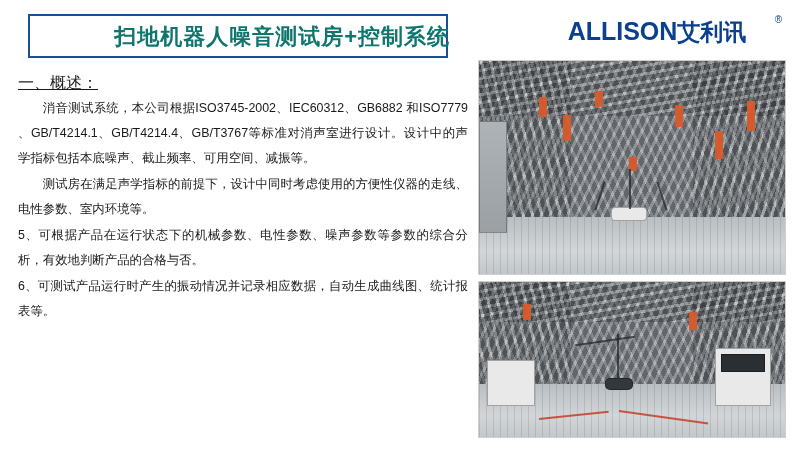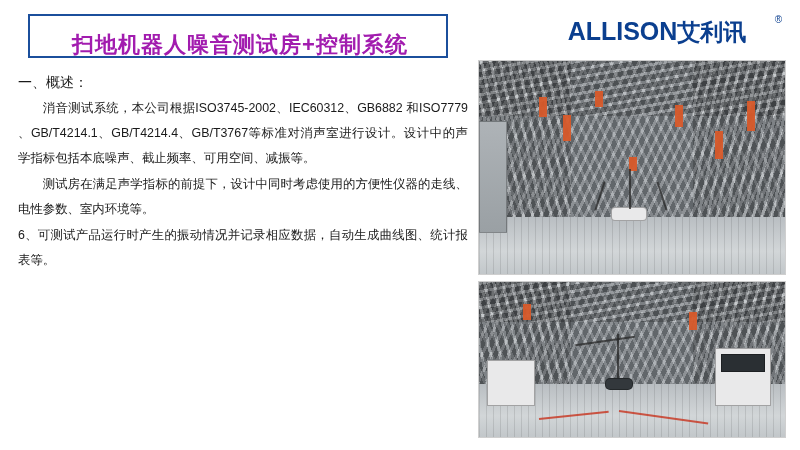--- a/index.html
+++ b/index.html
@@ -28,28 +28,28 @@
     top: 14px;
     width: 420px;
     height: 44px;
     border: 2px solid #1b4f9c;
     background: #ffffff;
     box-sizing: border-box;
   }
   #title-text {
     position: absolute;
     left: 0;
-    top: 8px;
+    top: 0;
     width: 420px;
     height: 44px;
     line-height: 42px;
-    text-align: center;
+    text-align: right;
     font-size: 22px;
     font-weight: bold;
-    color: #a21caf;
+    color: #0f766e;
     letter-spacing: 1px;
     white-space: nowrap;
   }
 
   
   #logo {
     position: absolute;
     right: 18px;
     top: 16px;
     width: 250px;
@@ -89,21 +89,21 @@
     color: #1a1a1a;
     font-size: 12.4px;
     line-height: 25px;
   }
   .para {
     margin: 0 0 1px 0;
     text-align: justify;
     white-space: normal;
   }
   .indent2 { text-indent: 2em; }
-  .heading { font-size: 14px; }
+  .heading { font-size: 16px; text-decoration: underline; }
 
   
   #img-top {
     position: absolute;
     left: 478px;
     top: 60px;
     width: 308px;
     height: 215px;
     overflow: hidden;
     background: #9aa0a6;
@@ -219,20 +219,21 @@
 
   <div id="logo">
     <span id="logo-main">ALLISON</span><span id="logo-cn">艾利讯</span>
     <span id="logo-reg">®</span>
   </div>
 
   <div id="body-col">
     <p class="para heading">一、概述：</p>
     <p class="para indent2">消音测试系统，本公司根据ISO3745-2002、IEC60312、GB6882 和ISO7779 、GB/T4214.1、GB/T4214.4、GB/T3767等标准对消声室进行设计。设计中的声学指标包括本底噪声、截止频率、可用空间、减振等。</p>
     <p class="para indent2">测试房在满足声学指标的前提下，设计中同时考虑使用的方便性仪器的走线、电性参数、室内环境等。</p>
+    <p class="para">5、可根据产品在运行状态下的机械参数、电性参数、噪声参数等参数的综合分析，有效地判断产品的合格与否。</p>
     <p class="para">6、可测试产品运行时产生的振动情况并记录相应数据，自动生成曲线图、统计报表等。</p>
   </div>
 
   <div id="img-top">
     <div class="anechoic">
       <div class="wedges"></div>
       <div class="ceiling"></div>
       <div class="wall-left"></div>
       <div class="wall-right"></div>
       <div class="floor"></div>

